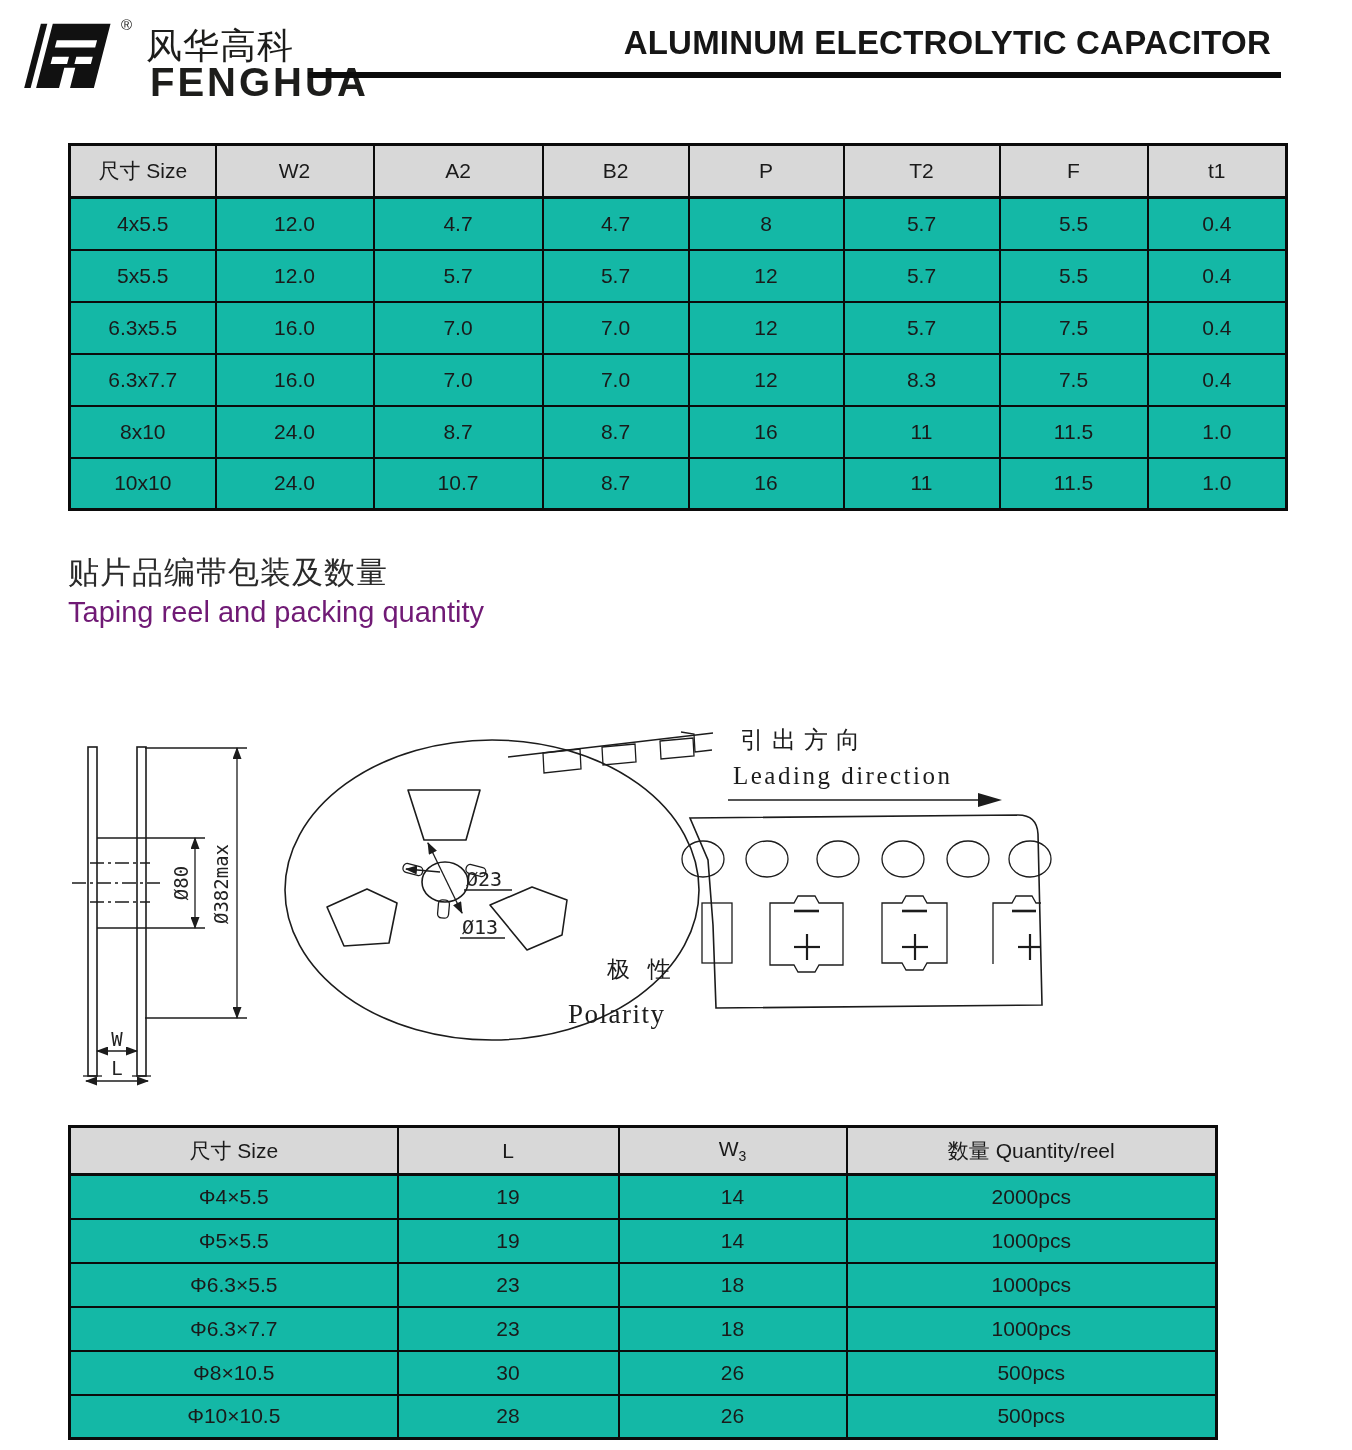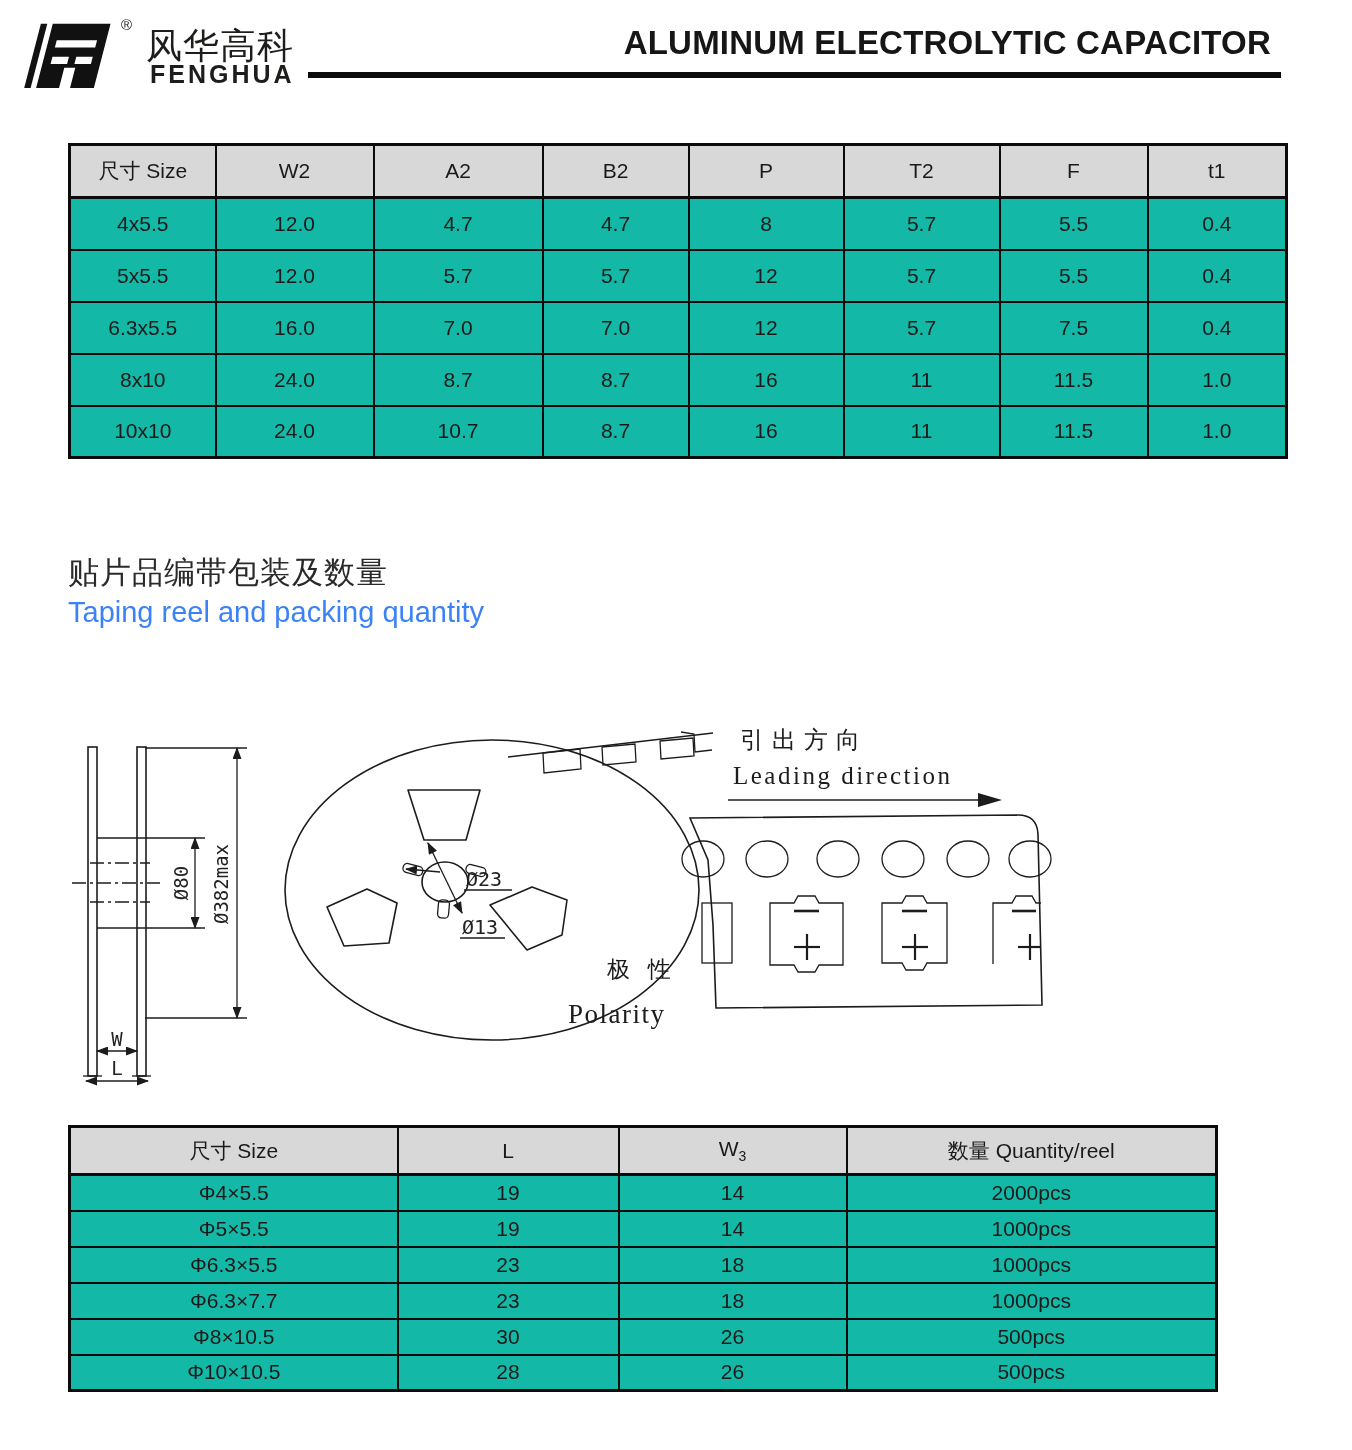--- a/index.html
+++ b/index.html
@@ -4,40 +4,40 @@
 <style>
   html,body{margin:0;padding:0;background:#fff;}
   .page{
     position:relative;width:1352px;height:1450px;background:#ffffff;
     font-family:"Liberation Sans","DejaVu Sans",sans-serif;color:#1d1d1b;overflow:hidden;
   }
   
   .logo-mark{position:absolute;left:18px;top:18px;width:110px;height:82px;}
   .reg-mark{position:absolute;left:121px;top:16px;font-size:15px;color:#1d1d1b;}
   .brand-cn{position:absolute;left:146px;top:22px;font-size:36px;font-weight:normal;letter-spacing:1px;}
-  .brand-en{position:absolute;left:150px;top:60px;font-size:25px;font-weight:bold;letter-spacing:3px;}
+  .brand-en{position:absolute;left:150px;top:60px;font-size:40px;font-weight:bold;letter-spacing:3px;}
   .doc-title{position:absolute;left:410px;top:24px;width:861px;text-align:right;
     font-size:33px;font-weight:bold;color:#161616;letter-spacing:0.2px;white-space:nowrap;}
   .header-rule{position:absolute;left:308px;top:72px;width:973px;height:6px;background:#0b0b0b;}
   
   table{border-collapse:collapse;table-layout:fixed;position:absolute;background:#14b8a6;}
   table,th,td{border:2px solid #0b0b0b;}
   table{border-width:3px;}
   th{background:#d8d8d8;font-weight:normal;border-bottom-width:3px;}
   th,td{font-size:21px;text-align:center;vertical-align:middle;padding:0;color:#1a1a1a;}
   .t1{left:68px;top:143px;width:1217px;}
   .t1 tr{height:52px;}
   .t1 thead tr{height:53px;}
   .t2{left:68px;top:1125px;width:1147px;}
-  .t2 tr{height:36px;}
+  .t2 tr{height:44px;}
   .t2 thead tr{height:48px;}
   sub.w3sub{font-size:14px;}
   
   .sec-cn{position:absolute;left:68px;top:552px;font-size:31px;color:#2a2a2a;letter-spacing:1px;}
-  .sec-en{position:absolute;left:68px;top:596px;font-size:29px;color:#3b82f6;}
+  .sec-en{position:absolute;left:68px;top:596px;font-size:29px;color:#701a75;}
   
   .diagram{position:absolute;left:50px;top:695px;width:1010px;height:410px;}
   .cad{font-family:"DejaVu Sans Mono","Liberation Mono",monospace;fill:#222;}
   .serifTxt{font-family:"Liberation Serif","DejaVu Serif",serif;fill:#1c1c1c;}
   .dline{stroke:#1c1c1c;stroke-width:1.6;fill:none;}
   .dthin{stroke:#1c1c1c;stroke-width:1.3;fill:none;}
 </style>
 </head>
 <body>
 
@@ -99,20 +99,30 @@
           <td>5.5</td>
           <td>0.4</td>
       </tr>
       <tr>
         <td>6.3x5.5</td>
           <td>16.0</td>
           <td>7.0</td>
           <td>7.0</td>
           <td>12</td>
           <td>5.7</td>
+          <td>7.5</td>
+          <td>0.4</td>
+      </tr>
+      <tr>
+        <td>6.3x7.7</td>
+          <td>16.0</td>
+          <td>7.0</td>
+          <td>7.0</td>
+          <td>12</td>
+          <td>8.3</td>
           <td>7.5</td>
           <td>0.4</td>
       </tr>
       <tr>
         <td>8x10</td>
           <td>24.0</td>
           <td>8.7</td>
           <td>8.7</td>
           <td>16</td>
           <td>11</td>

